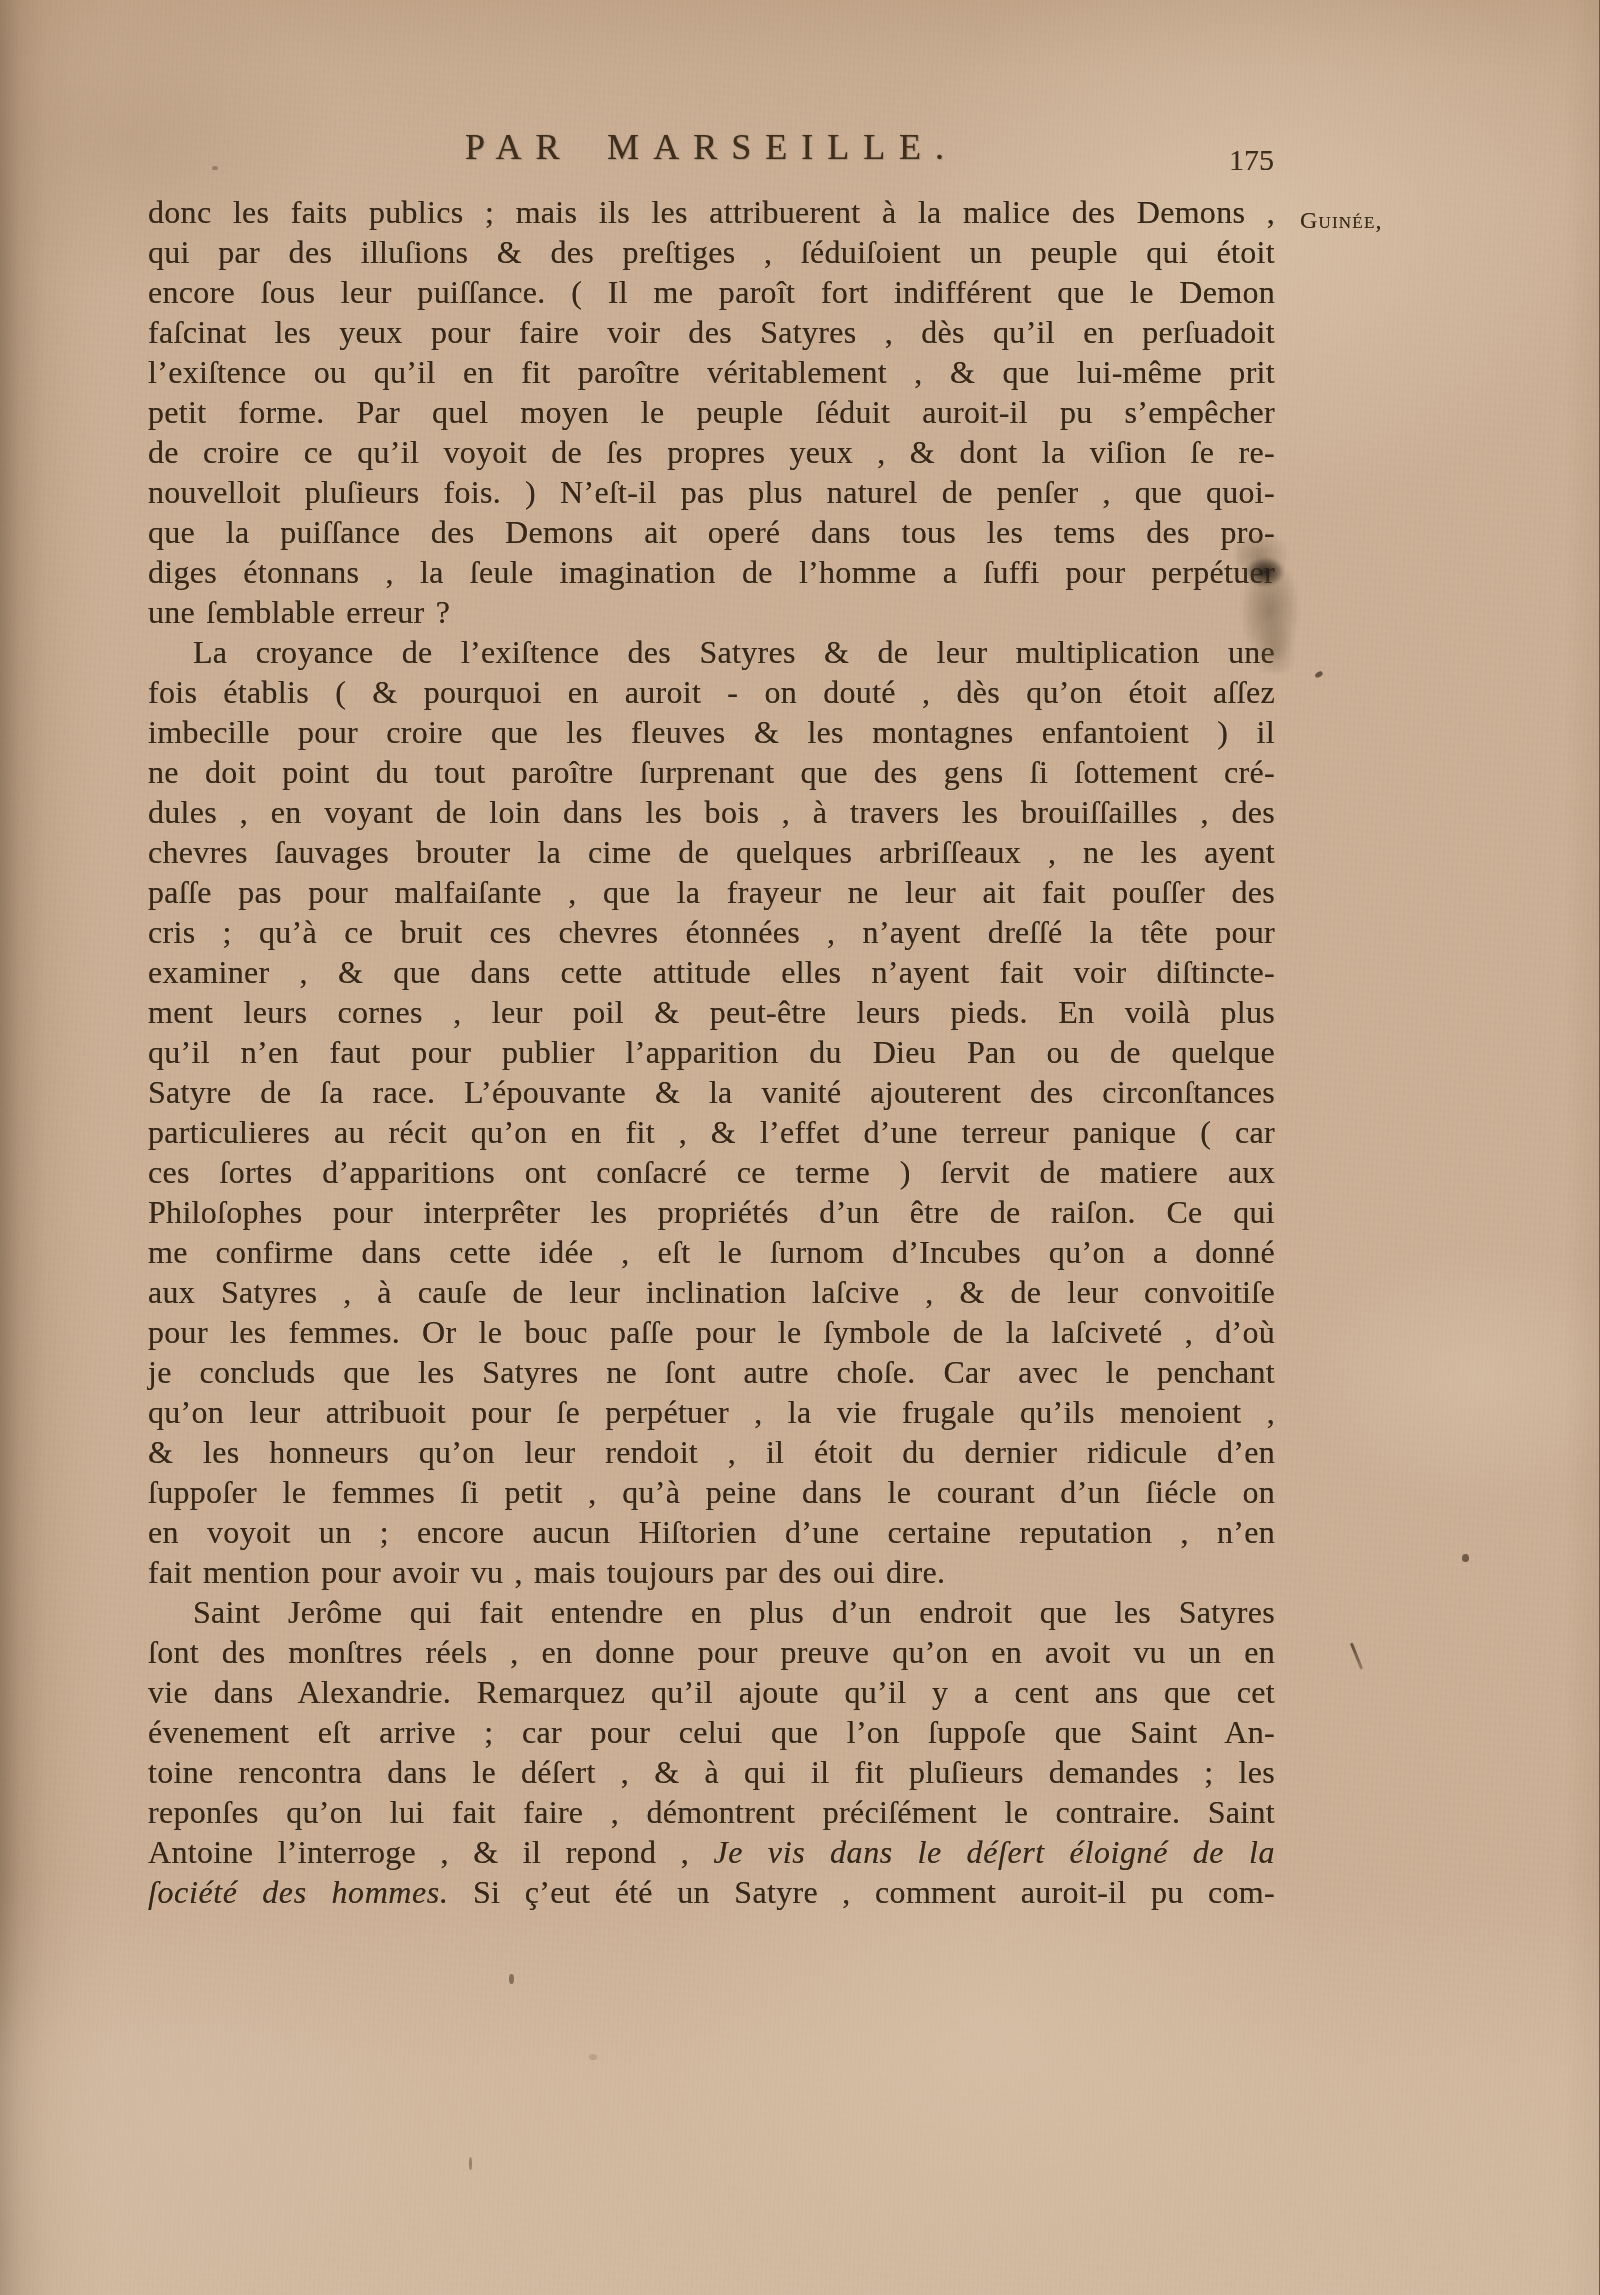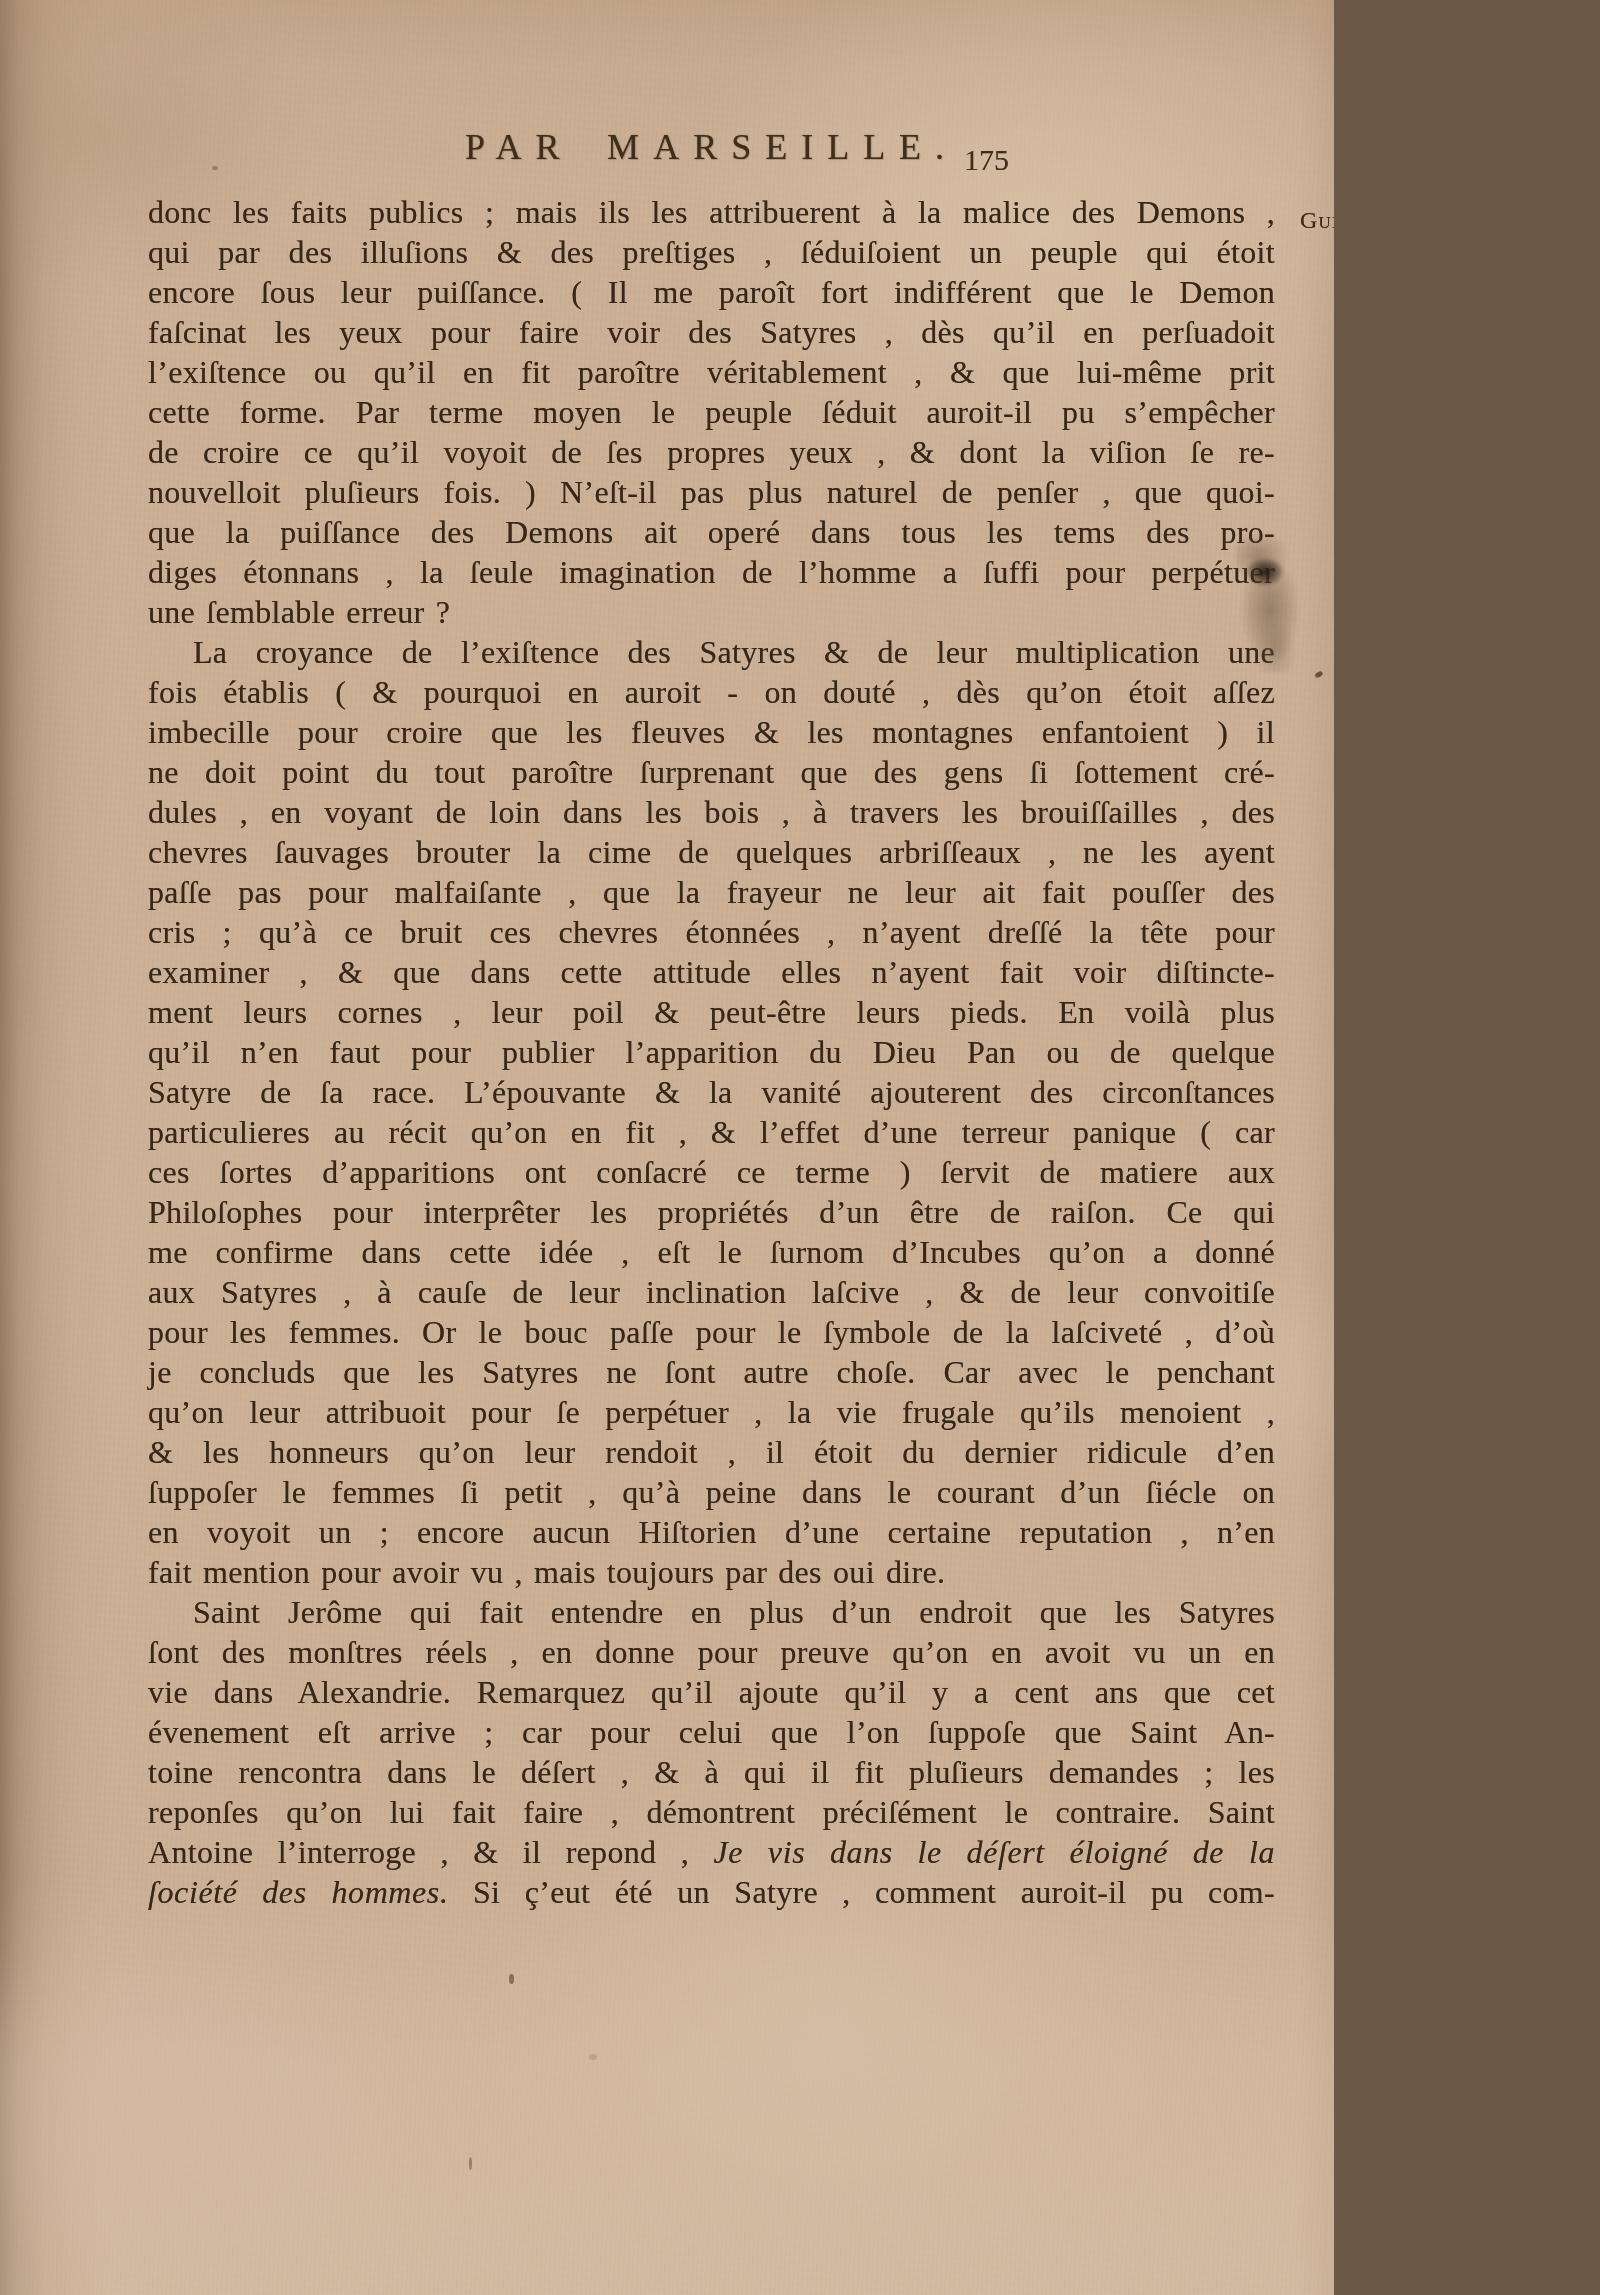--- a/index.html
+++ b/index.html
@@ -1,18 +1,18 @@
 <!DOCTYPE html>
 <html style="font-size:9.3px"><head>
 <meta charset="utf-8">
 <style>
   html,body{margin:0;padding:0;background:#6b5846;}
   .page{
     position:relative;
-    width:1334px;height:2295px;
+    width:1599px;height:2295px;
     overflow:hidden;
     background-color:#cbb096;
     background-image:
       radial-gradient(ellipse 523px 407px at 78% 10%, rgba(224,203,176,0.55), transparent 70%),
       radial-gradient(ellipse 639px 494px at 30% 52%, rgba(206,180,152,0.45), transparent 72%),
       radial-gradient(ellipse 494px 378px at 62% 88%, rgba(216,195,170,0.55), transparent 70%),
       radial-gradient(ellipse 349px 261px at 12% 92%, rgba(212,186,166,0.5), transparent 70%),
       radial-gradient(ellipse 244px 186px at 92% 60%, rgba(219,198,172,0.45), transparent 70%),
       radial-gradient(ellipse 290px 221px at 8% 6%, rgba(170,140,110,0.35), transparent 72%),
       linear-gradient(180deg, rgba(168,136,104,0.30) 0%, rgba(168,136,104,0.10) 3%, rgba(0,0,0,0) 8%),
@@ -82,21 +82,21 @@
 <div class="page">
   <div class="running-head">PAR MARSEILLE.</div>
   <div class="page-number">175</div>
   <div class="margin-note">Guinée,</div>
   <div class="text-block">
       <div class="line"><span>donc les faits publics ; mais ils les attribuerent à la malice des Demons ,</span></div>
       <div class="line"><span>qui par des illuſions &amp; des preſtiges , ſéduiſoient un peuple qui étoit</span></div>
       <div class="line"><span>encore ſous leur puiſſance. ( Il me paroît fort indifférent que le Demon</span></div>
       <div class="line"><span>faſcinat les yeux pour faire voir des Satyres , dès qu’il en perſuadoit</span></div>
       <div class="line"><span>l’exiſtence ou qu’il en fit paroître véritablement , &amp; que lui-même prit</span></div>
-      <div class="line"><span>cette forme. Par terme moyen le peuple ſéduit auroit-il pu s’empêcher</span></div>
+      <div class="line"><span>petit forme. Par quel moyen le peuple ſéduit auroit-il pu s’empêcher</span></div>
       <div class="line"><span>de croire ce qu’il voyoit de ſes propres yeux , &amp; dont la viſion ſe re-</span></div>
       <div class="line"><span>nouvelloit pluſieurs fois. ) N’eſt-il pas plus naturel de penſer , que quoi-</span></div>
       <div class="line"><span>que la puiſſance des Demons ait operé dans tous les tems des pro-</span></div>
       <div class="line"><span>diges étonnans , la ſeule imagination de l’homme a ſuffi pour perpétuer</span></div>
       <div class="line end"><span>une ſemblable erreur ?</span></div>
       <div class="line ind"><span>La croyance de l’exiſtence des Satyres &amp; de leur multiplication une</span></div>
       <div class="line"><span>fois établis ( &amp; pourquoi en auroit - on douté , dès qu’on étoit aſſez</span></div>
       <div class="line"><span>imbecille pour croire que les fleuves &amp; les montagnes enfantoient ) il</span></div>
       <div class="line"><span>ne doit point du tout paroître ſurprenant que des gens ſi ſottement cré-</span></div>
       <div class="line"><span>dules , en voyant de loin dans les bois , à travers les brouiſſailles , des</span></div>

